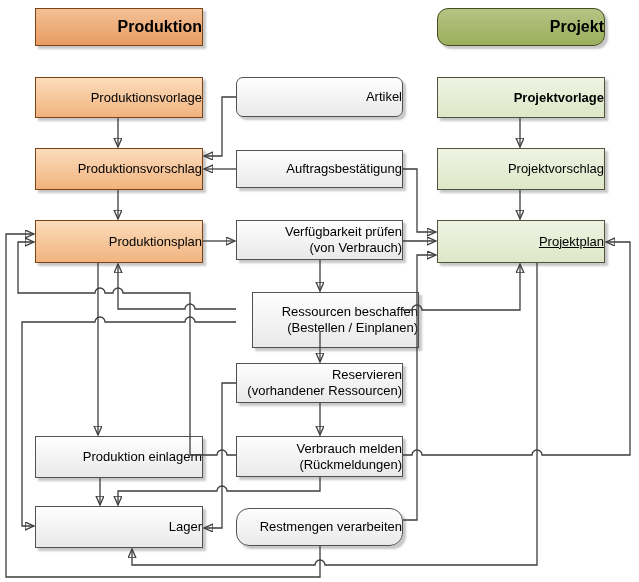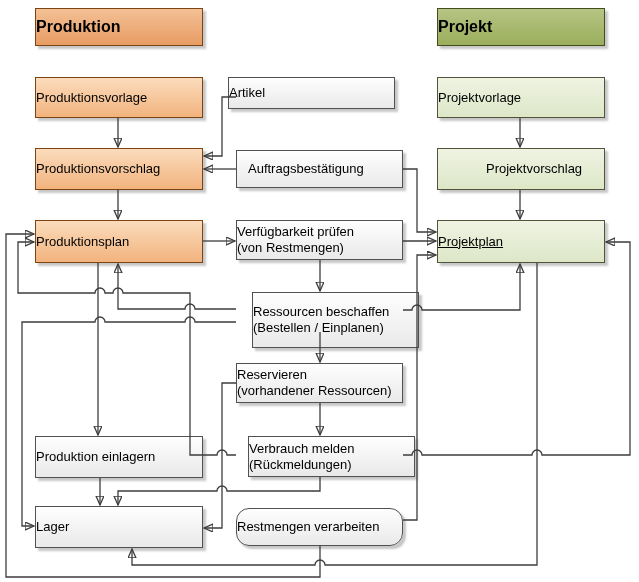--- a/index.html
+++ b/index.html
@@ -2,90 +2,90 @@
 <html><head>
 <meta charset="utf-8">
 <style>
   html,body{margin:0;padding:0;background:#ffffff;}
   #canvas{
     position:relative;width:639px;height:582px;background:#ffffff;overflow:hidden;
     font-family:"Liberation Sans",sans-serif;
   }
   .box{
     position:absolute;box-sizing:border-box;display:flex;flex-direction:column;
-    align-items:flex-start;justify-content:center;text-align:center;
+    align-items:flex-end;justify-content:center;text-align:center;
     font-size:13px;line-height:16px;color:#000;z-index:1;
     box-shadow:3px 3px 2px rgba(130,130,130,0.45);
   }
   .hdr{font-weight:bold;font-size:16px;}
   .orange-strong{background:linear-gradient(#f3c095,#e89c63);border:1.4px solid #7c4413;}
   .orange{background:linear-gradient(#fbdcbc,#f2b37e);border:1.4px solid #7c4413;}
   .green-strong{background:linear-gradient(#b6c484,#9bae5c);border:1.4px solid #434d1d;}
   .green{background:linear-gradient(#eff3e3,#dde7c7);border:1.4px solid #4f543a;}
   .gray{background:linear-gradient(#fefefe,#e9e9e9);border:1.4px solid #515151;}
   #wires{position:absolute;left:0;top:0;z-index:2;pointer-events:none;}
   #wires path{fill:none;stroke:#3d3d3d;stroke-width:1.3;}
 </style>
 </head>
 <body>
 
 <div id="canvas">
 
   <div class="box orange-strong hdr" style="left:35px;top:8px;width:168px;height:38px;">
     <span>Produktion</span>
   </div>
-  <div class="box green-strong hdr" style="left:437px;top:8px;width:168px;height:38px;">
+  <div class="box green-strong hdr" style="left:437px;top:8px;width:168px;height:38px;border-radius:11px;">
     <span>Projekt</span>
   </div>
 
   <div class="box orange" style="left:35px;top:77px;width:168px;height:41px;">
     <span>Produktionsvorlage</span>
   </div>
-  <div class="box gray" style="left:228px;top:77px;width:167px;height:32px;">
+  <div class="box gray" style="left:236px;top:77px;width:167px;height:40px;border-radius:7px;">
     <span>Artikel</span>
   </div>
-  <div class="box green" style="left:437px;top:77px;width:168px;height:41px;">
+  <div class="box green" style="left:437px;top:77px;width:168px;height:41px;font-weight:bold;">
     <span>Projektvorlage</span>
   </div>
 
   <div class="box orange" style="left:35px;top:148px;width:168px;height:42px;">
     <span>Produktionsvorschlag</span>
   </div>
   <div class="box gray" style="left:236px;top:150px;width:167px;height:38px;padding-left:11px;">
     <span>Auftragsbestätigung</span>
   </div>
   <div class="box green" style="left:437px;top:148px;width:168px;height:42px;padding-left:48px;">
     <span>Projektvorschlag</span>
   </div>
 
   <div class="box orange" style="left:35px;top:220px;width:168px;height:43px;">
     <span>Produktionsplan</span>
   </div>
   <div class="box gray" style="left:236px;top:220px;width:167px;height:40px;">
     <span>Verfügbarkeit prüfen</span>
-    <span>(von Restmengen)</span>
+    <span>(von Verbrauch)</span>
   </div>
   <div class="box green" style="left:437px;top:220px;width:168px;height:43px;text-decoration:underline;">
     <span>Projektplan</span>
   </div>
 
   <div class="box gray" style="left:252px;top:292px;width:167px;height:56px;">
     <span>Ressourcen beschaffen</span>
     <span>(Bestellen / Einplanen)</span>
   </div>
 
   <div class="box gray" style="left:35px;top:436px;width:168px;height:42px;">
     <span>Produktion einlagern</span>
   </div>
 
   <div class="box gray" style="left:236px;top:363px;width:167px;height:40px;">
     <span>Reservieren</span>
     <span>(vorhandener Ressourcen)</span>
   </div>
-  <div class="box gray" style="left:248px;top:436px;width:167px;height:41px;">
+  <div class="box gray" style="left:236px;top:436px;width:167px;height:41px;">
     <span>Verbrauch melden</span>
     <span>(Rückmeldungen)</span>
   </div>
 
   <div class="box gray" style="left:35px;top:506px;width:168px;height:42px;">
     <span>Lager</span>
   </div>
   <div class="box gray" style="left:236px;top:508px;width:167px;height:38px;border-radius:13px;">
     <span>Restmengen verarbeiten</span>
   </div>

